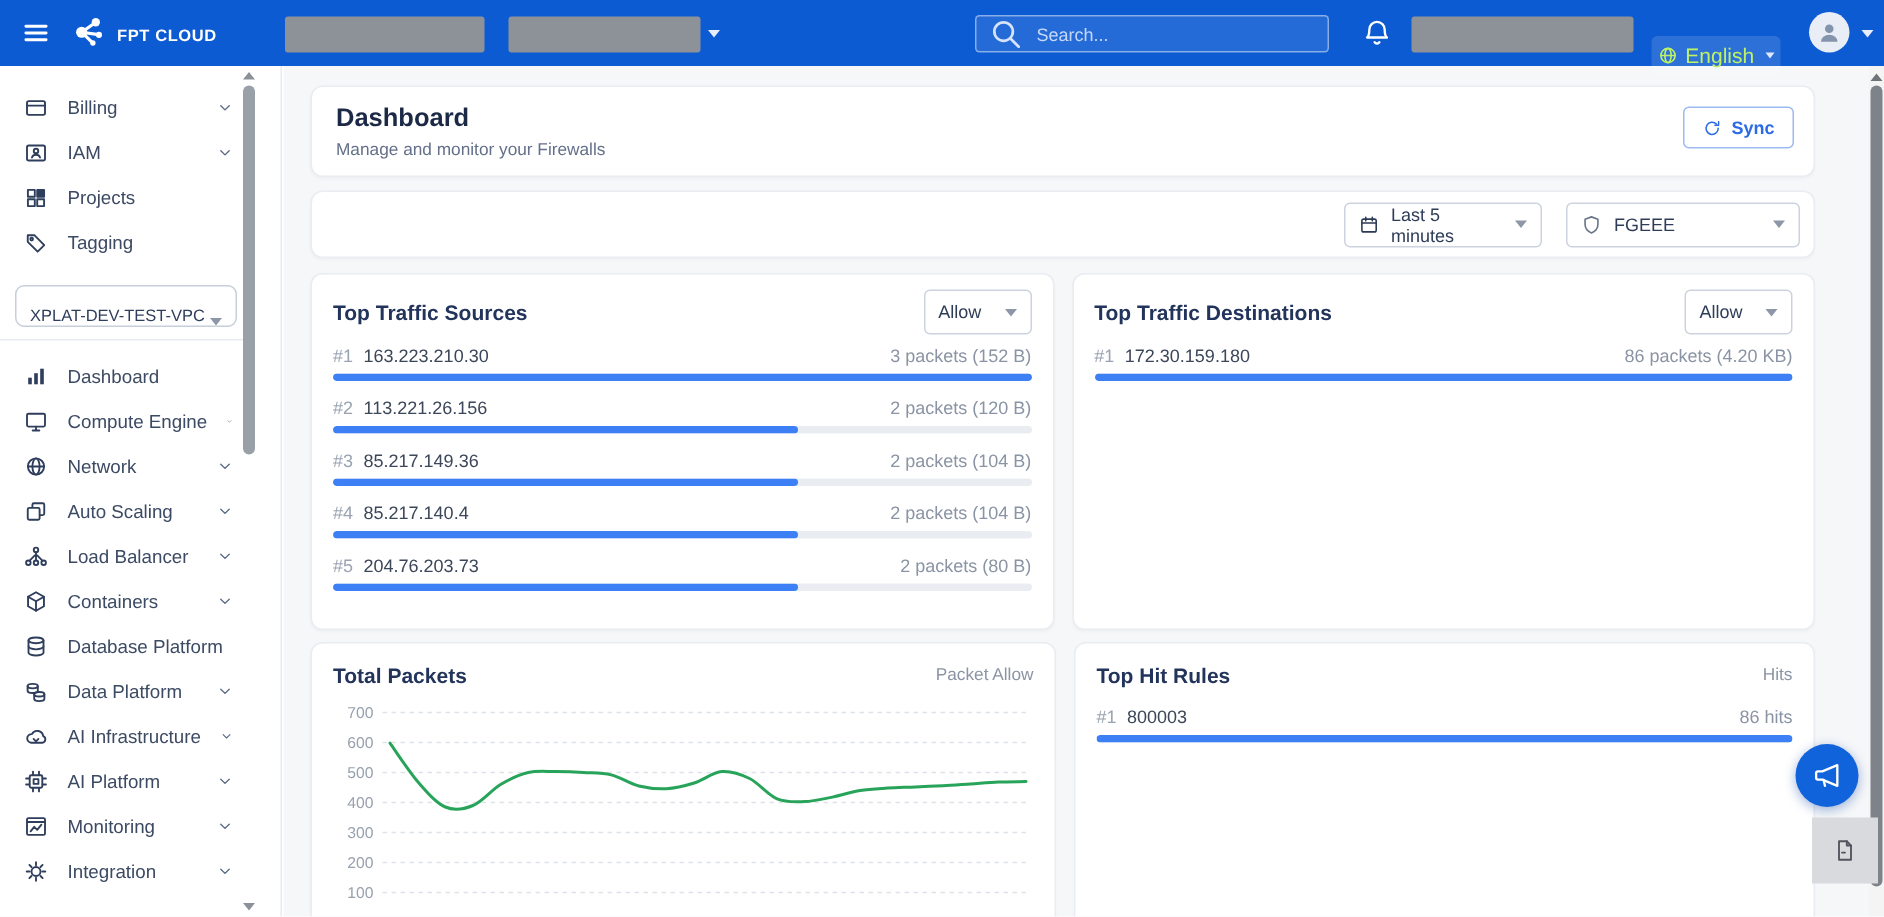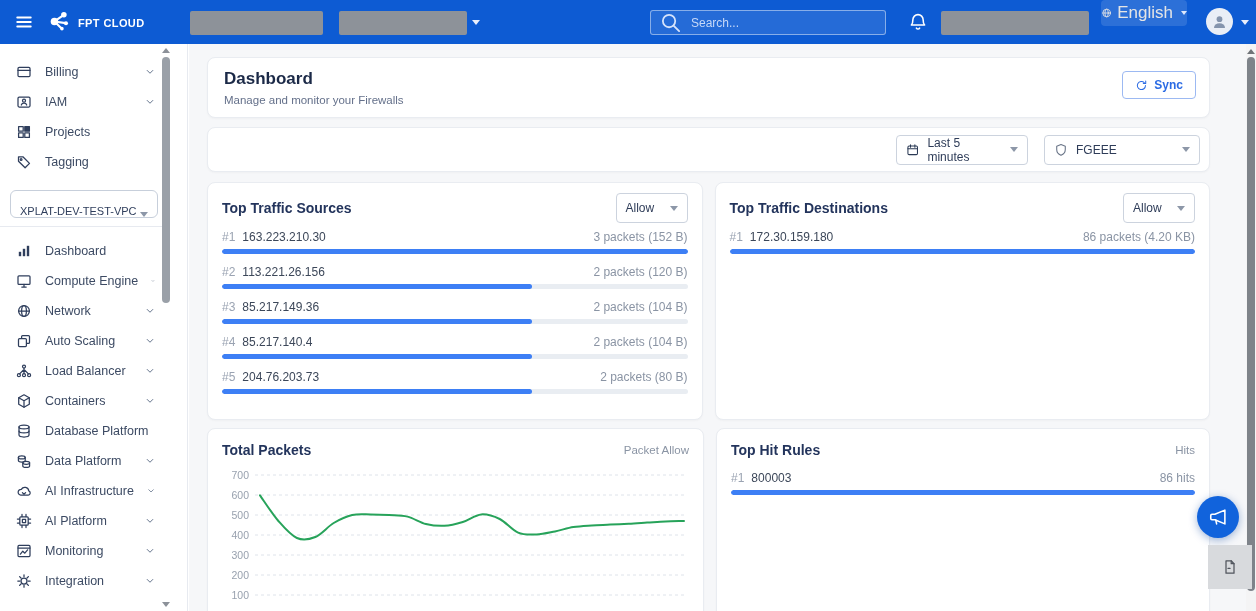--- a/index.html
+++ b/index.html
@@ -18,22 +18,22 @@
   .red3{left:941px;top:11px;width:148px;height:24px;}
   .hdr-caret{position:absolute;width:0;height:0;border-left:4px solid transparent;border-right:4px solid transparent;border-top:5px solid #e8eefc;}
   .caret1{left:472px;top:20px;}
   .caret2{left:1241px;top:20px;}
   .search{position:absolute;left:650px;top:10px;width:236px;height:25px;border:1px solid rgba(255,255,255,.45);
           background:rgba(255,255,255,.10);border-radius:3px;display:flex;padding:0 8px;gap:7px;}
   .search input{flex:1;border:none;outline:none;background:transparent;color:#fff;font-size:12px;font-family:inherit;}
   .search input::placeholder{color:#c6d8f8;}
   .search .ic{color:#d6e3fb;display:flex;}
   .bell{position:absolute;left:908px;top:11px;width:20px;height:22px;color:#fff;cursor:pointer;display:flex;}
-  .lang{position:absolute;left:1101px;top:0;width:86px;height:26px;border-radius:4px;background:rgba(255,255,255,.13);
-        display:flex;align-items:center;justify-content:center;gap:5px;color:#e5e5e5;font-size:17px;cursor:pointer;}
+  .lang{position:absolute;left:1101px;top:24px;width:86px;height:26px;border-radius:4px;background:rgba(255,255,255,.13);
+        display:flex;align-items:center;justify-content:center;gap:5px;color:#bef264;font-size:14px;cursor:pointer;}
   .lang .cr{width:0;height:0;border-left:3.5px solid transparent;border-right:3.5px solid transparent;border-top:4.5px solid #dfe9fb;margin-left:3px;}
   .avatar{position:absolute;left:1206px;top:8px;width:27px;height:27px;border-radius:50%;background:#e9eef6;color:#8494ad;
           display:flex;align-items:center;justify-content:center;cursor:pointer;}
   
   .sidebar{position:absolute;top:44px;left:0;width:188px;bottom:0;background:#fff;border-right:1px solid #e7eaf0;
            padding-top:13px;box-sizing:border-box;z-index:4;}
   .s-item{height:30px;display:flex;align-items:center;padding:0 32px 0 16px;gap:13px;color:#3c4a63;font-size:12.5px;cursor:pointer;}
   .s-icon{width:16px;height:16px;color:#2f3e5c;flex:none;display:flex;}
   .s-label{white-space:nowrap;}
   .s-chev{margin-left:auto;color:#5b6b85;display:flex;width:10px;height:10px;}

